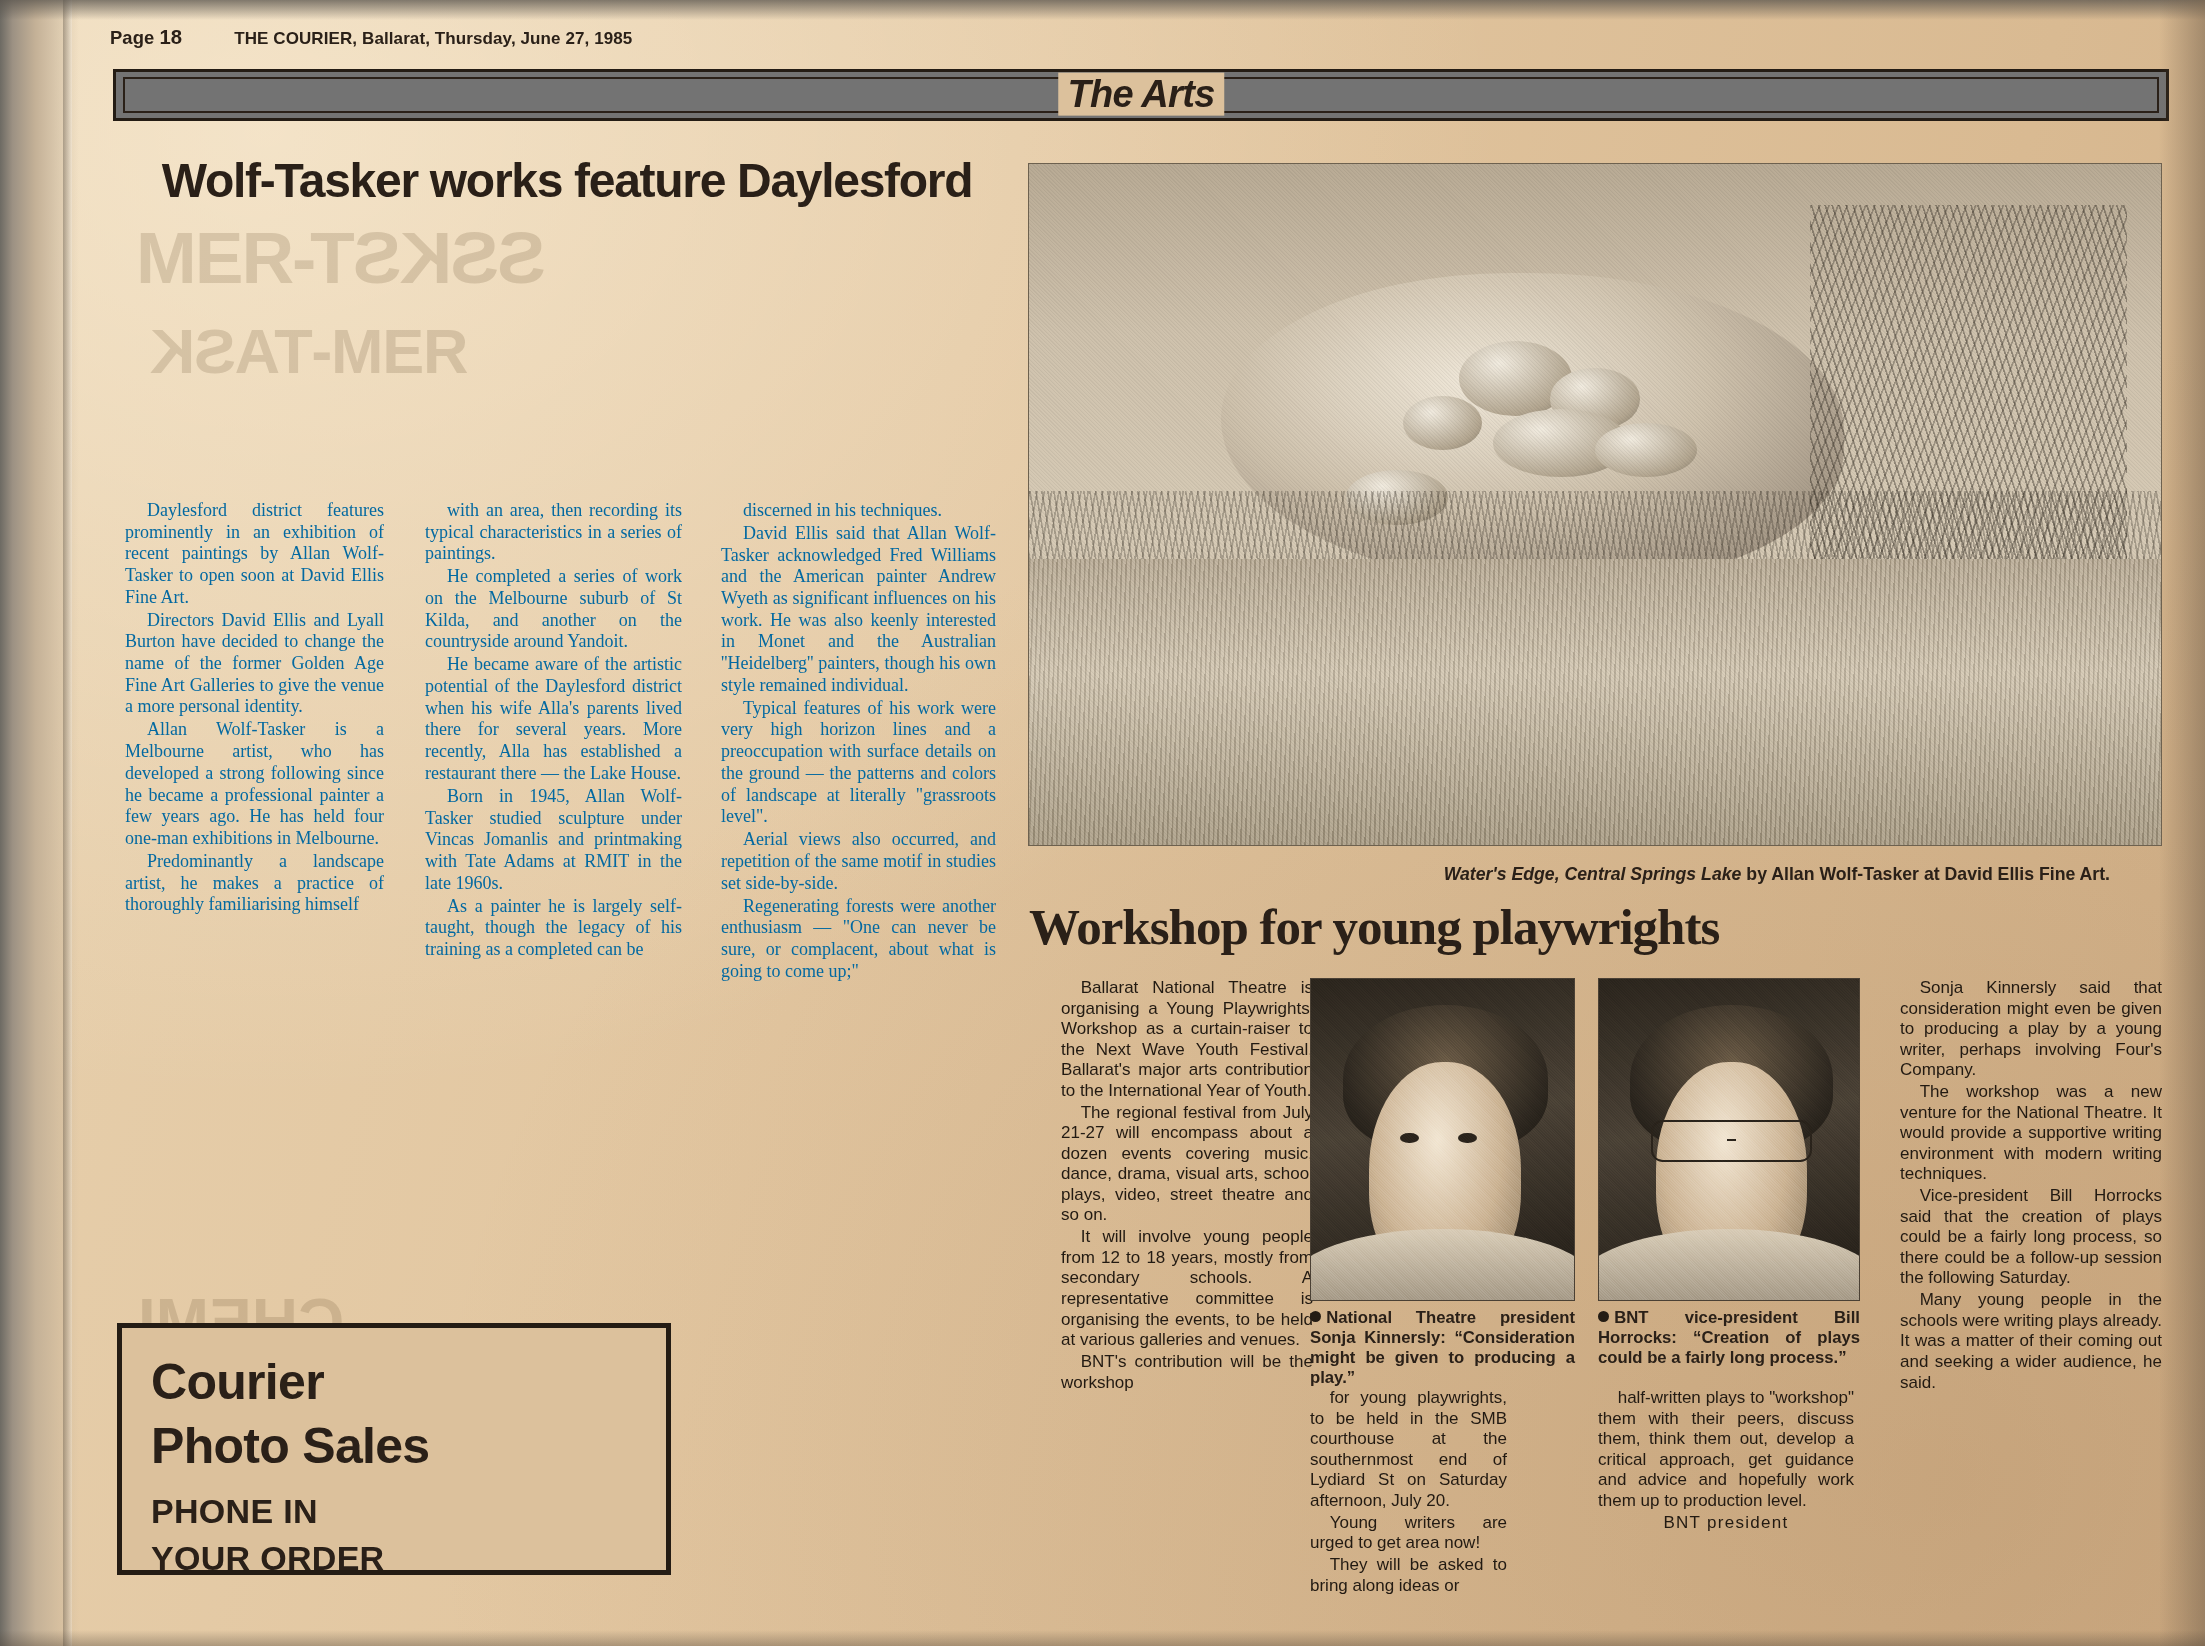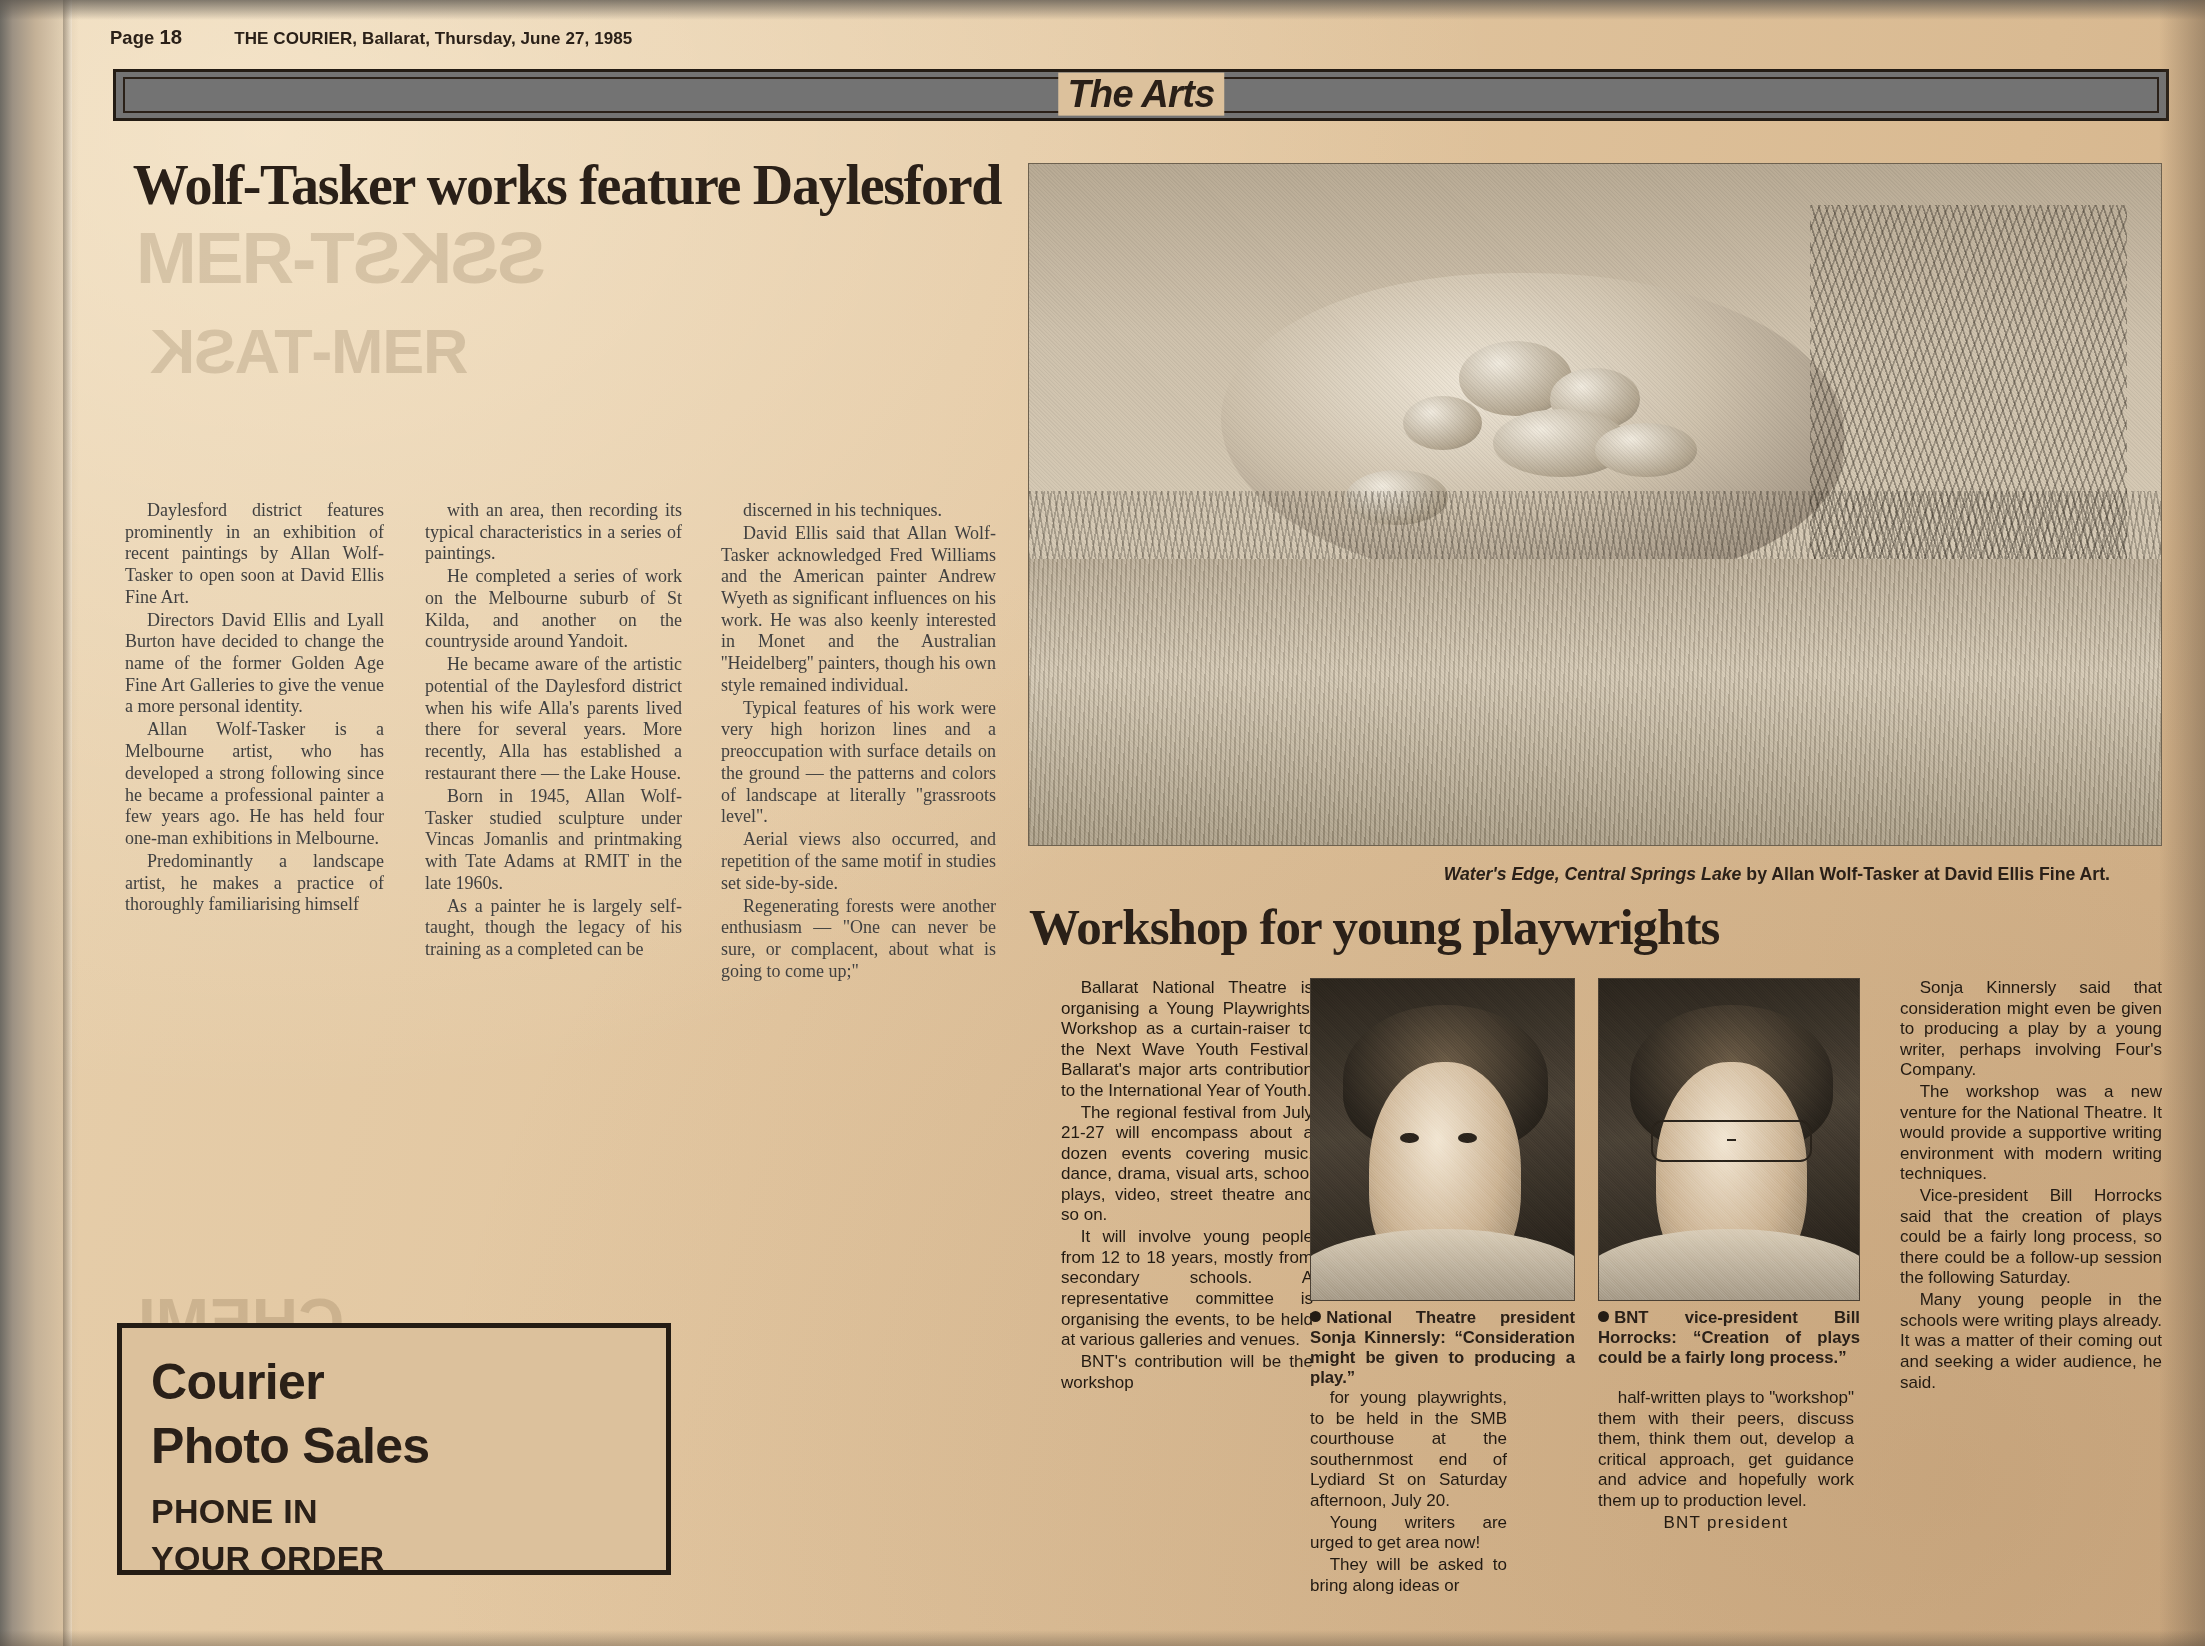--- a/index.html
+++ b/index.html
@@ -105,35 +105,35 @@
     white-space: nowrap;
   }
 
   
   .headline {
     position: absolute;
     left: 121px;
     top: 156px;
     width: 892px;
     text-align: center;
-    font-family: Liberation Serif, serif;
-    font-weight: bold;
-    font-size: 56px;
+    font-family: Liberation Sans, sans-serif;
+    font-weight: bold;
+    font-size: 48px;
     line-height: 1.06;
     letter-spacing: -1.3px;
   }
 
   
   .col {
     position: absolute;
     font-family: "Liberation Serif", serif;
     font-size: 18px;
     line-height: 1.205;
     text-align: justify;
-    color: #404040;
+    color: #0369a1;
   }
   .col p {
     margin: 0 0 1.3px 0;
     text-indent: 22px;
   }
   .col p.first {
     text-indent: 22px;
   }
   .col-1 { left: 125px;  top: 500px; width: 259px; }
   .col-2 { left: 425px;  top: 500px; width: 257px; }

